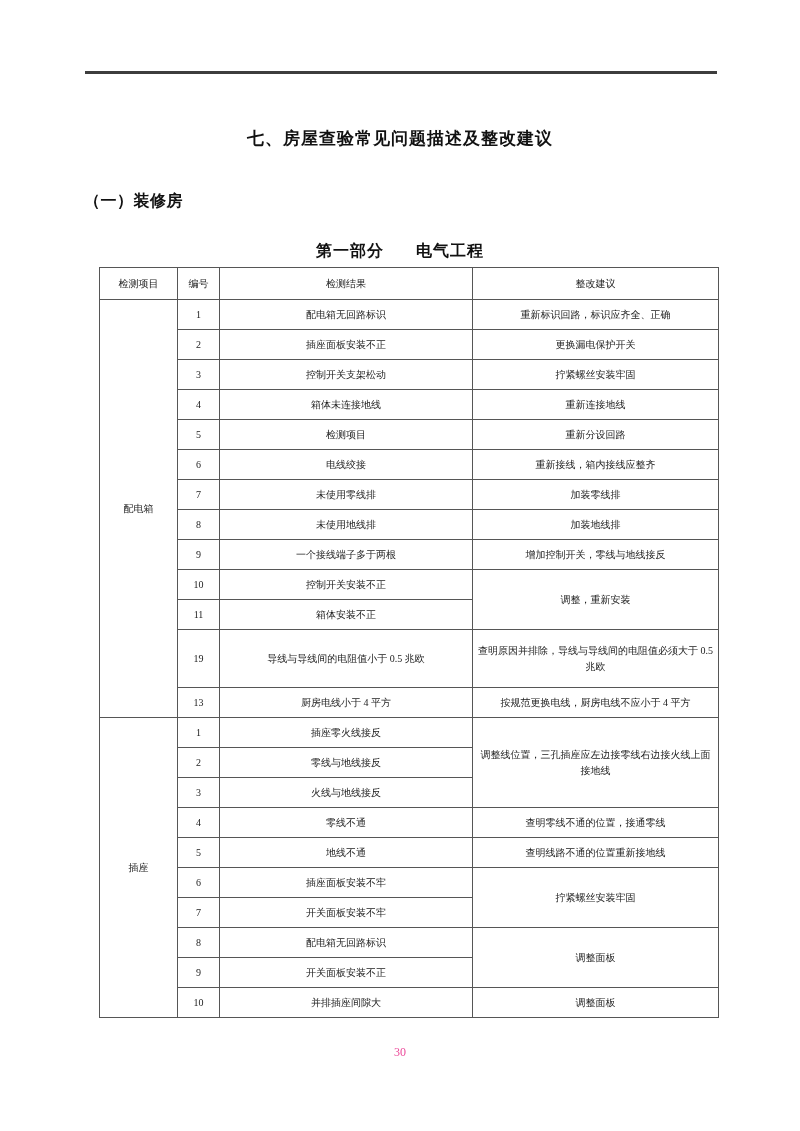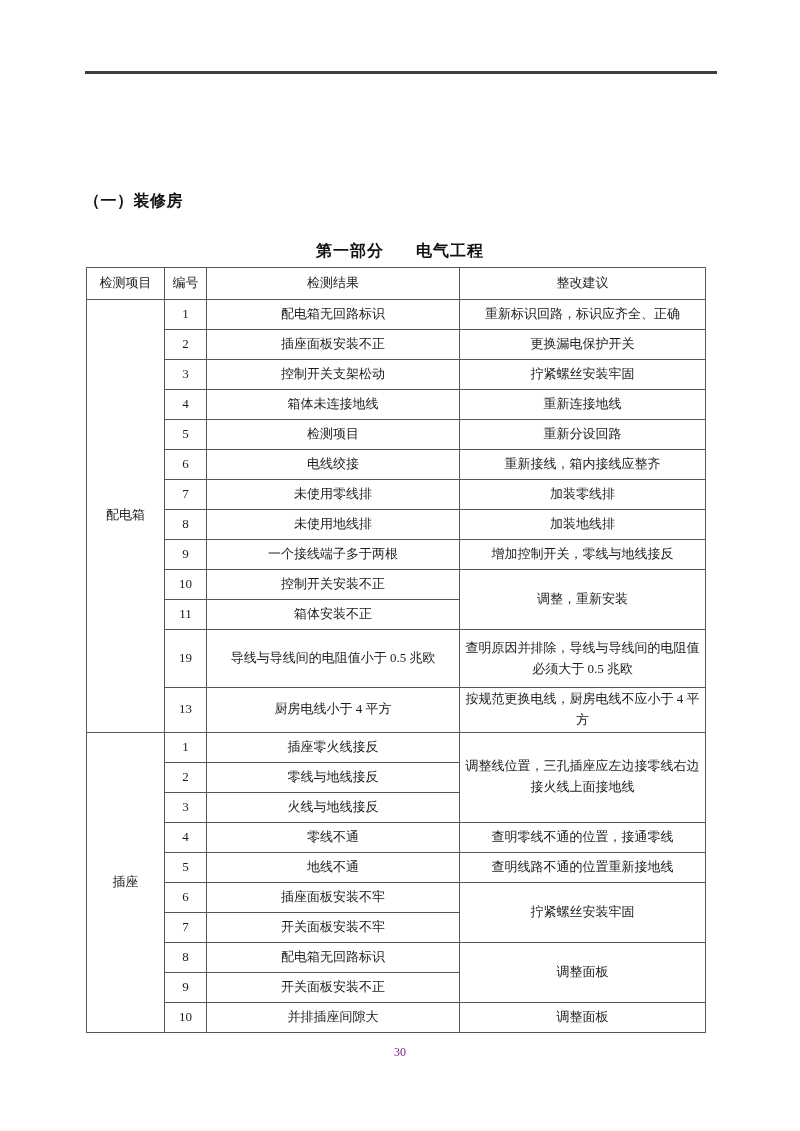--- a/index.html
+++ b/index.html
@@ -27,44 +27,45 @@
   .section-heading{
     position:absolute;left:84px;top:191px;
     font-size:16px;font-weight:bold;color:#111;margin:0;letter-spacing:.5px;text-align:right;
   }
   .part-title{
     position:absolute;left:0;top:241px;width:800px;
     text-align:center;font-size:16px;font-weight:bold;color:#111;letter-spacing:1px;
   }
   .part-title .gap{display:inline-block;width:32px;}
   table.inspection{
-    position:absolute;left:86px;top:267px;
+    position:absolute;left:99px;top:267px;
     width:619px;border-collapse:collapse;table-layout:fixed;
-    font-size:13px;color:#1c1c1c;font-family:Liberation Serif, serif;
+    font-size:10px;color:#1c1c1c;font-family:Liberation Serif, serif;
   }
   table.inspection th, table.inspection td{
     border:1px solid #565656;
     text-align:center;vertical-align:middle;
     padding:1px 3px;font-weight:normal;line-height:1.6;
   }
   thead tr{height:32px;}
   tbody tr{height:30px;}
   tbody tr.tall{height:58px;}
   .page-number{
     position:absolute;left:0;top:1045px;width:800px;
-    text-align:center;font-size:12px;color:#701a75;
+    text-align:center;font-size:12px;color:#ec4899;
   }
 </style>
 </head>
 <body>
 
 <div class="page">
 
   <div class="header-rule"></div>
 
+  <h1 class="doc-title">七、房屋查验常见问题描述及整改建议</h1>
 
   <h2 class="section-heading">（一）装修房</h2>
 
   <div class="part-title"><span>第一部分</span><span class="gap"></span><span>电气工程</span></div>
 
   <table class="inspection">
     <colgroup>
       <col style="width:78px">
         <col style="width:42px">
         <col style="width:253px">

